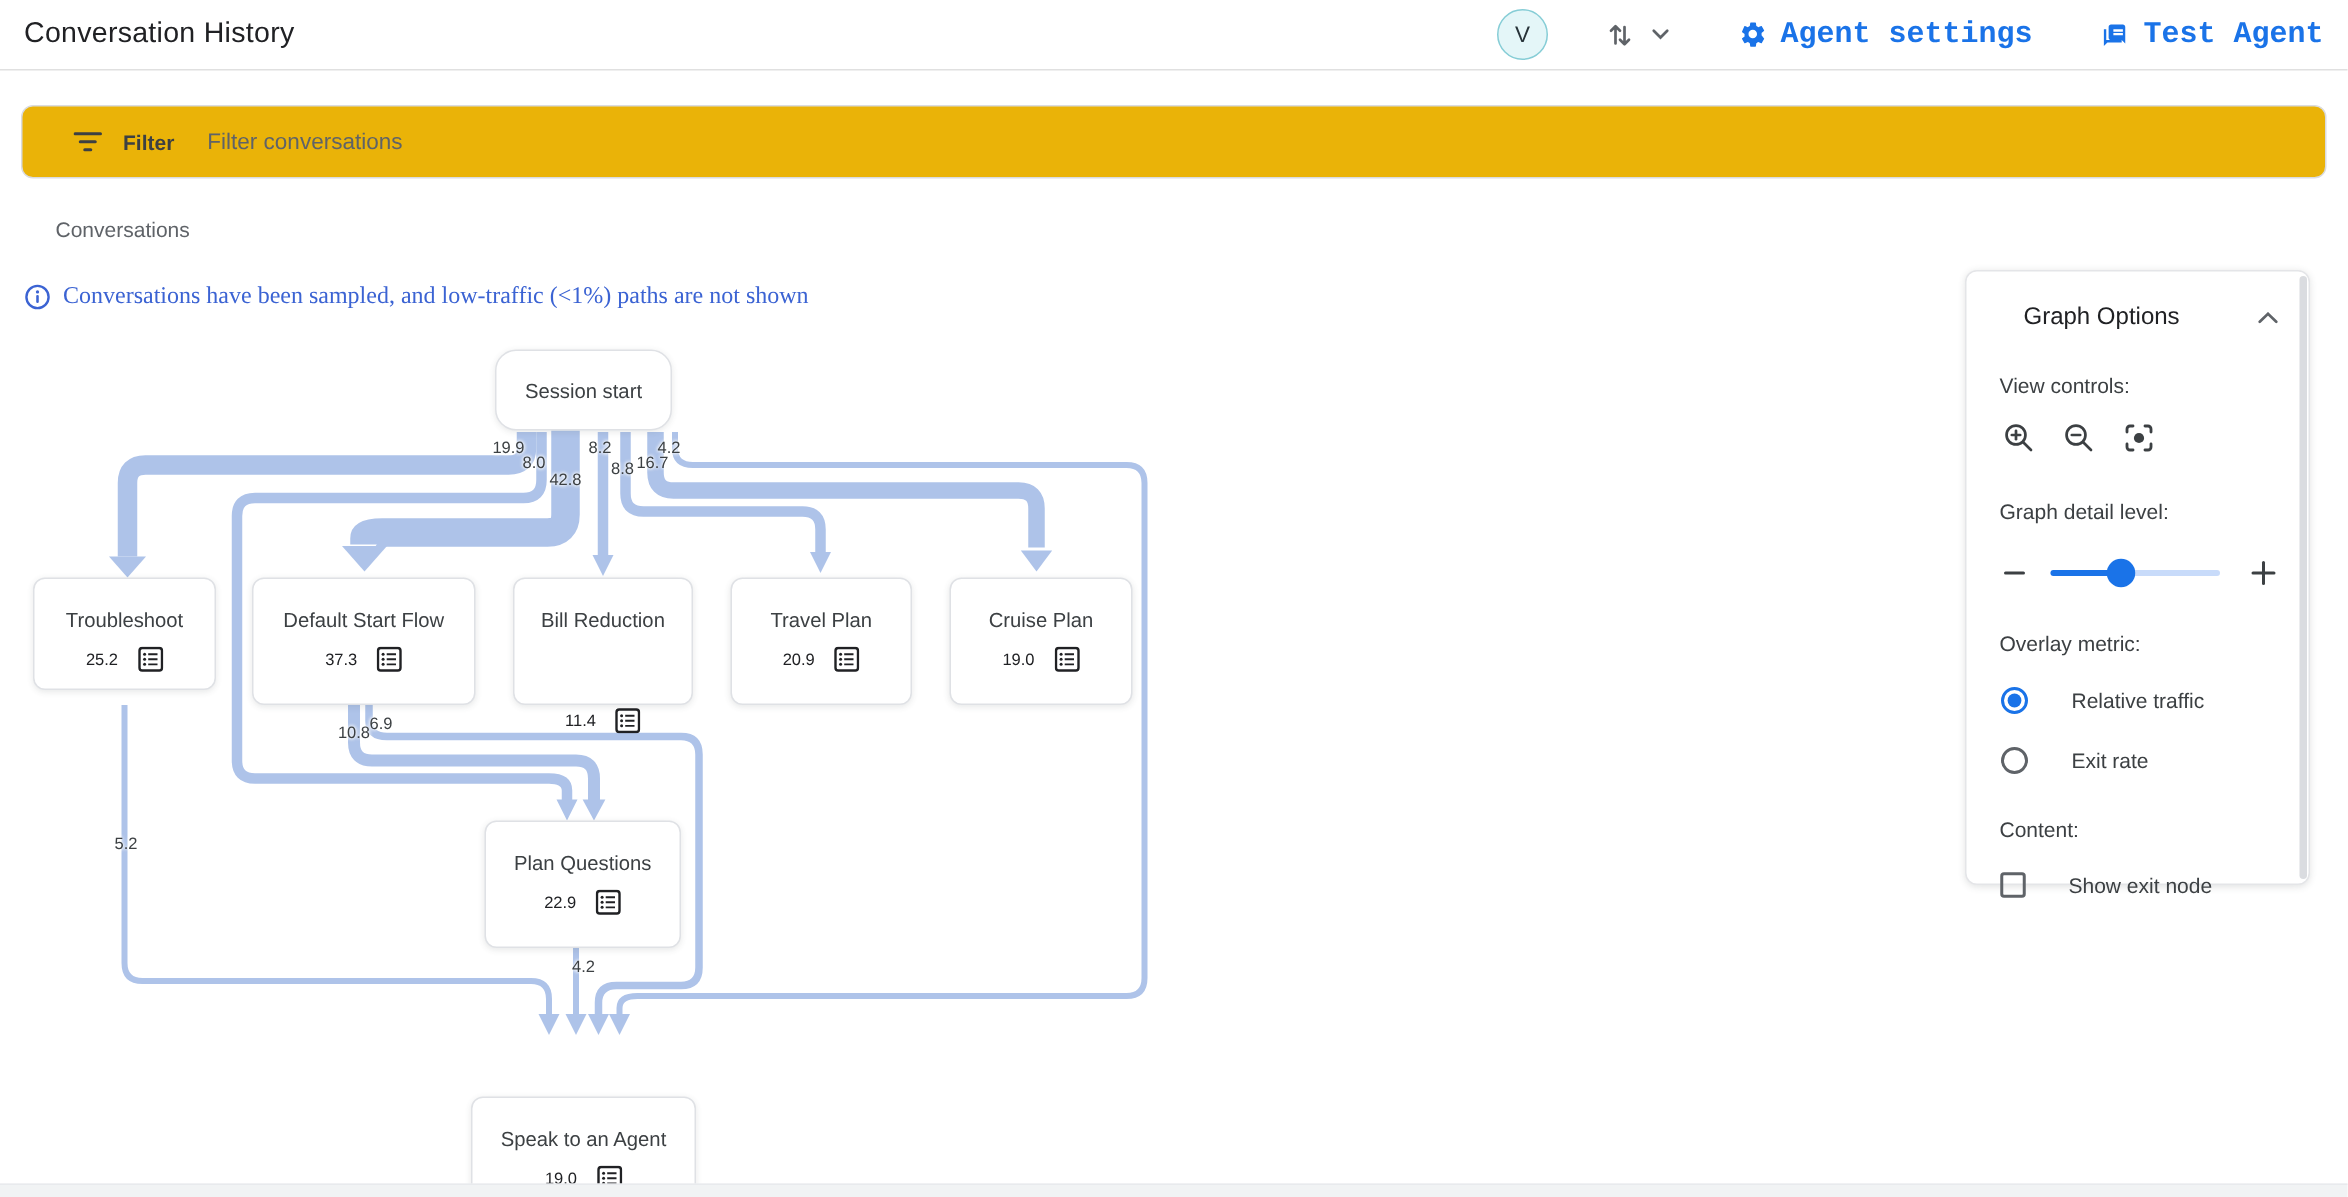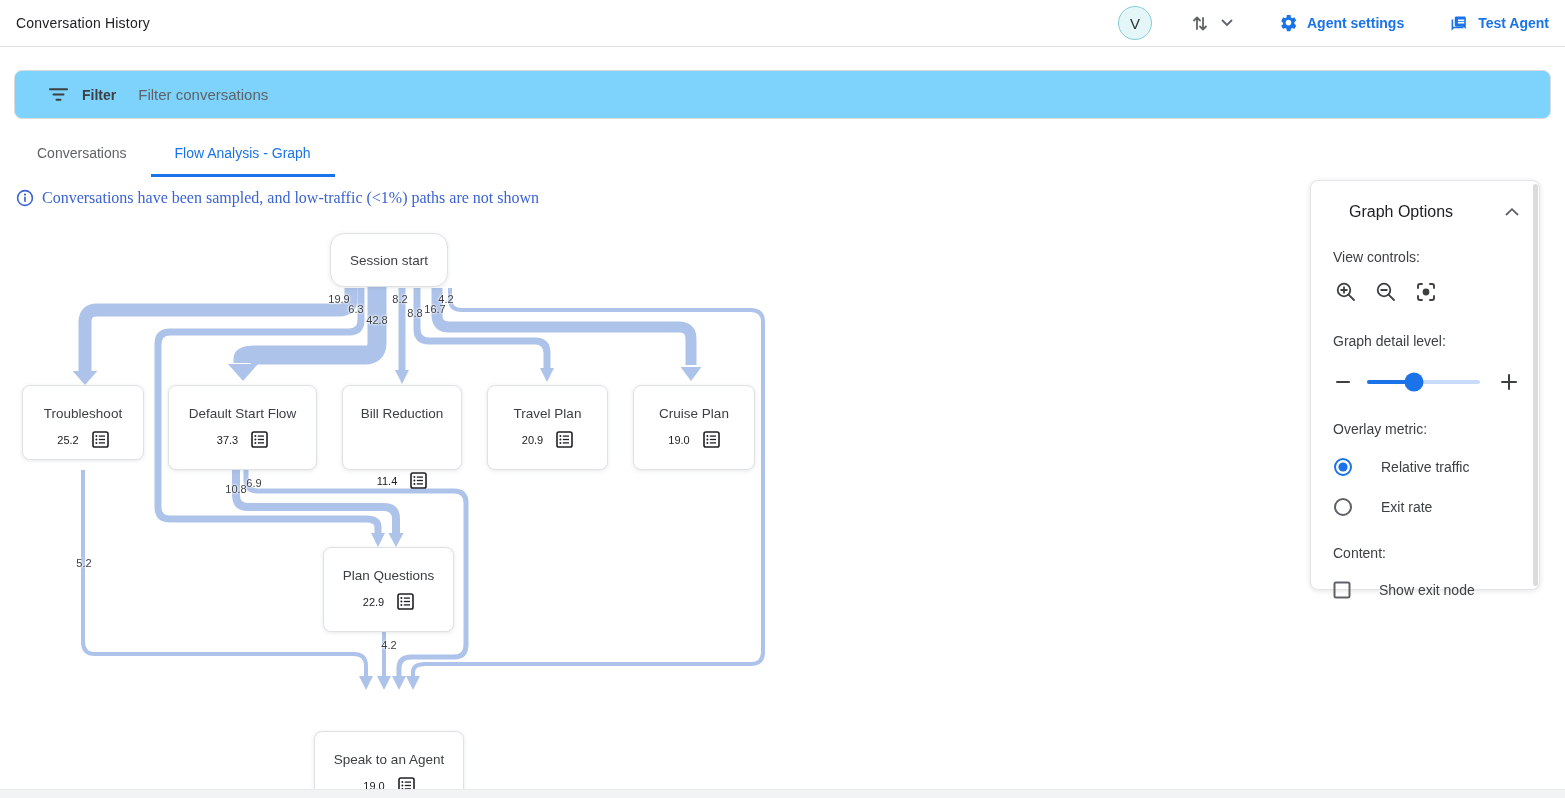--- a/index.html
+++ b/index.html
@@ -3,34 +3,34 @@
 <meta charset="utf-8">
 <style>
   * { margin:0; padding:0; box-sizing:border-box; }
   html,body { width:1565px; height:798px; overflow:hidden; background:#fff;
     font-family:"Liberation Sans", sans-serif; color:#202124; }
 
   
   .topbar { position:absolute; left:0; top:0; width:1565px; height:47px;
     border-bottom:1px solid #e0e0e0; background:#fff; display:flex;
     align-items:center; justify-content:space-between; padding:0 16px 0 16px; z-index:30; }
-  .page-title { font-size:14px; font-weight:400; color:#202124; letter-spacing:.2px; }
+  .page-title { font-size:19px; font-weight:400; color:#202124; letter-spacing:.2px; }
   .topbar-right { display:flex; align-items:center; }
   .avatar { width:34px; height:34px; border-radius:50%; background:#e4f6f8;
     border:1.5px solid #86cdd6; display:flex; align-items:center; justify-content:center;
     font-size:15px; color:#263238; cursor:pointer; }
   .sort-control { display:flex; align-items:center; margin-left:38px; cursor:pointer; }
   .link-btn { display:flex; align-items:center; gap:9px; border:none; background:none;
-    color:#1a73e8; font-size:14px; font-weight:700; font-family:Liberation Sans, sans-serif;
+    color:#1a73e8; font-size:20px; font-weight:700; font-family:Liberation Mono, monospace;
     cursor:pointer; margin-left:46px; }
 
   
   .filter-bar { position:absolute; left:14px; top:70px; width:1537px; height:49px;
     border:1px solid #dadce0; border-radius:8px; display:flex; align-items:center;
-    padding-left:34px; cursor:text; background:#7dd3fc; }
+    padding-left:34px; cursor:text; background:#eab308; }
   .filter-label { font-size:14px; font-weight:700; color:#3c4043; margin-left:14px; }
   .filter-placeholder { font-size:15px; color:#5f6368; margin-left:22px; }
 
   
   .tabs { position:absolute; left:13px; top:132px; height:45px; display:flex; }
   .tab { padding:0 24px; height:45px; display:flex; align-items:center; font-size:14px;
     color:#5f6368; font-weight:400; cursor:pointer; border-bottom:3px solid transparent; }
   .tab.active { color:#1a73e8; font-weight:500; border-bottom-color:#1a73e8; }
 
   
@@ -102,21 +102,21 @@
       <polygon points="388.4,533 403.6,533 396,547" fill="#aec3e9"></polygon>
       <path d="M246,470 L246,480.5 Q246,491 258,491 L454,491 Q466,491 466,503 L466,645 Q466,657 454,657 L411,657 Q399,657 399,668.5 L399,680" fill="none" stroke="#aec3e9" stroke-width="5"></path>
       <polygon points="392,676 406,676 399,690" fill="#aec3e9"></polygon>
       <path d="M83,470 L83,642 Q83,654 95,654 L354,654 Q366,654 366,666 L366,680" fill="none" stroke="#aec3e9" stroke-width="4"></path>
       <polygon points="359,676 373,676 366,690" fill="#aec3e9"></polygon>
       <path d="M384,632 L384,680" fill="none" stroke="#aec3e9" stroke-width="4"></path>
       <polygon points="377,676 391,676 384,690" fill="#aec3e9"></polygon>
     </svg>
   <div id="graph-overlay">
       <div class="edge-label" style="left: 339px; top: 299px;">19.9</div>
-      <div class="edge-label" style="left: 356px; top: 309px;">6.3</div>
+      <div class="edge-label" style="left: 356px; top: 309px;">8.0</div>
       <div class="edge-label" style="left: 377px; top: 320px;">42.8</div>
       <div class="edge-label" style="left: 400px; top: 299px;">8.2</div>
       <div class="edge-label" style="left: 415px; top: 313px;">8.8</div>
       <div class="edge-label" style="left: 435px; top: 309px;">16.7</div>
       <div class="edge-label" style="left: 446px; top: 299px;">4.2</div>
       <div class="edge-label" style="left: 236px; top: 489px;">10.8</div>
       <div class="edge-label" style="left: 254px; top: 483px;">6.9</div>
       <div class="edge-label" style="left: 84px; top: 563px;">5.2</div>
       <div class="edge-label" style="left: 389px; top: 645px;">4.2</div>
       <div class="node center" style="left: 330px; top: 233px; width: 118px; height: 54px; border-radius: 14px;">
@@ -312,21 +312,20 @@
       <line x1="4.5" y1="7.5" x2="14.5" y2="7.5"></line>
       <line x1="7.5" y1="12.8" x2="11.5" y2="12.8"></line>
     </g>
   </svg>
   <span class="filter-label">Filter</span>
   <span class="filter-placeholder">Filter conversations</span>
 </div>
 
 <nav class="tabs">
   <div class="tab">Conversations</div>
-  <div class="tab active">Flow Analysis - Graph</div>
 </nav>
 
 <div class="notice">
   <svg width="18" height="18" viewBox="0 0 18 18">
     <circle cx="9" cy="9" r="7.4" fill="none" stroke="#3b63d3" stroke-width="1.6"></circle>
     <circle cx="9" cy="5.6" r="1.1" fill="#3b63d3"></circle>
     <rect x="8.15" y="7.6" width="1.7" height="5.4" rx="0.8" fill="#3b63d3"></rect>
   </svg>
   <span class="notice-text">Conversations have been sampled, and low-traffic (&lt;1%) paths are not shown</span>
 </div>

